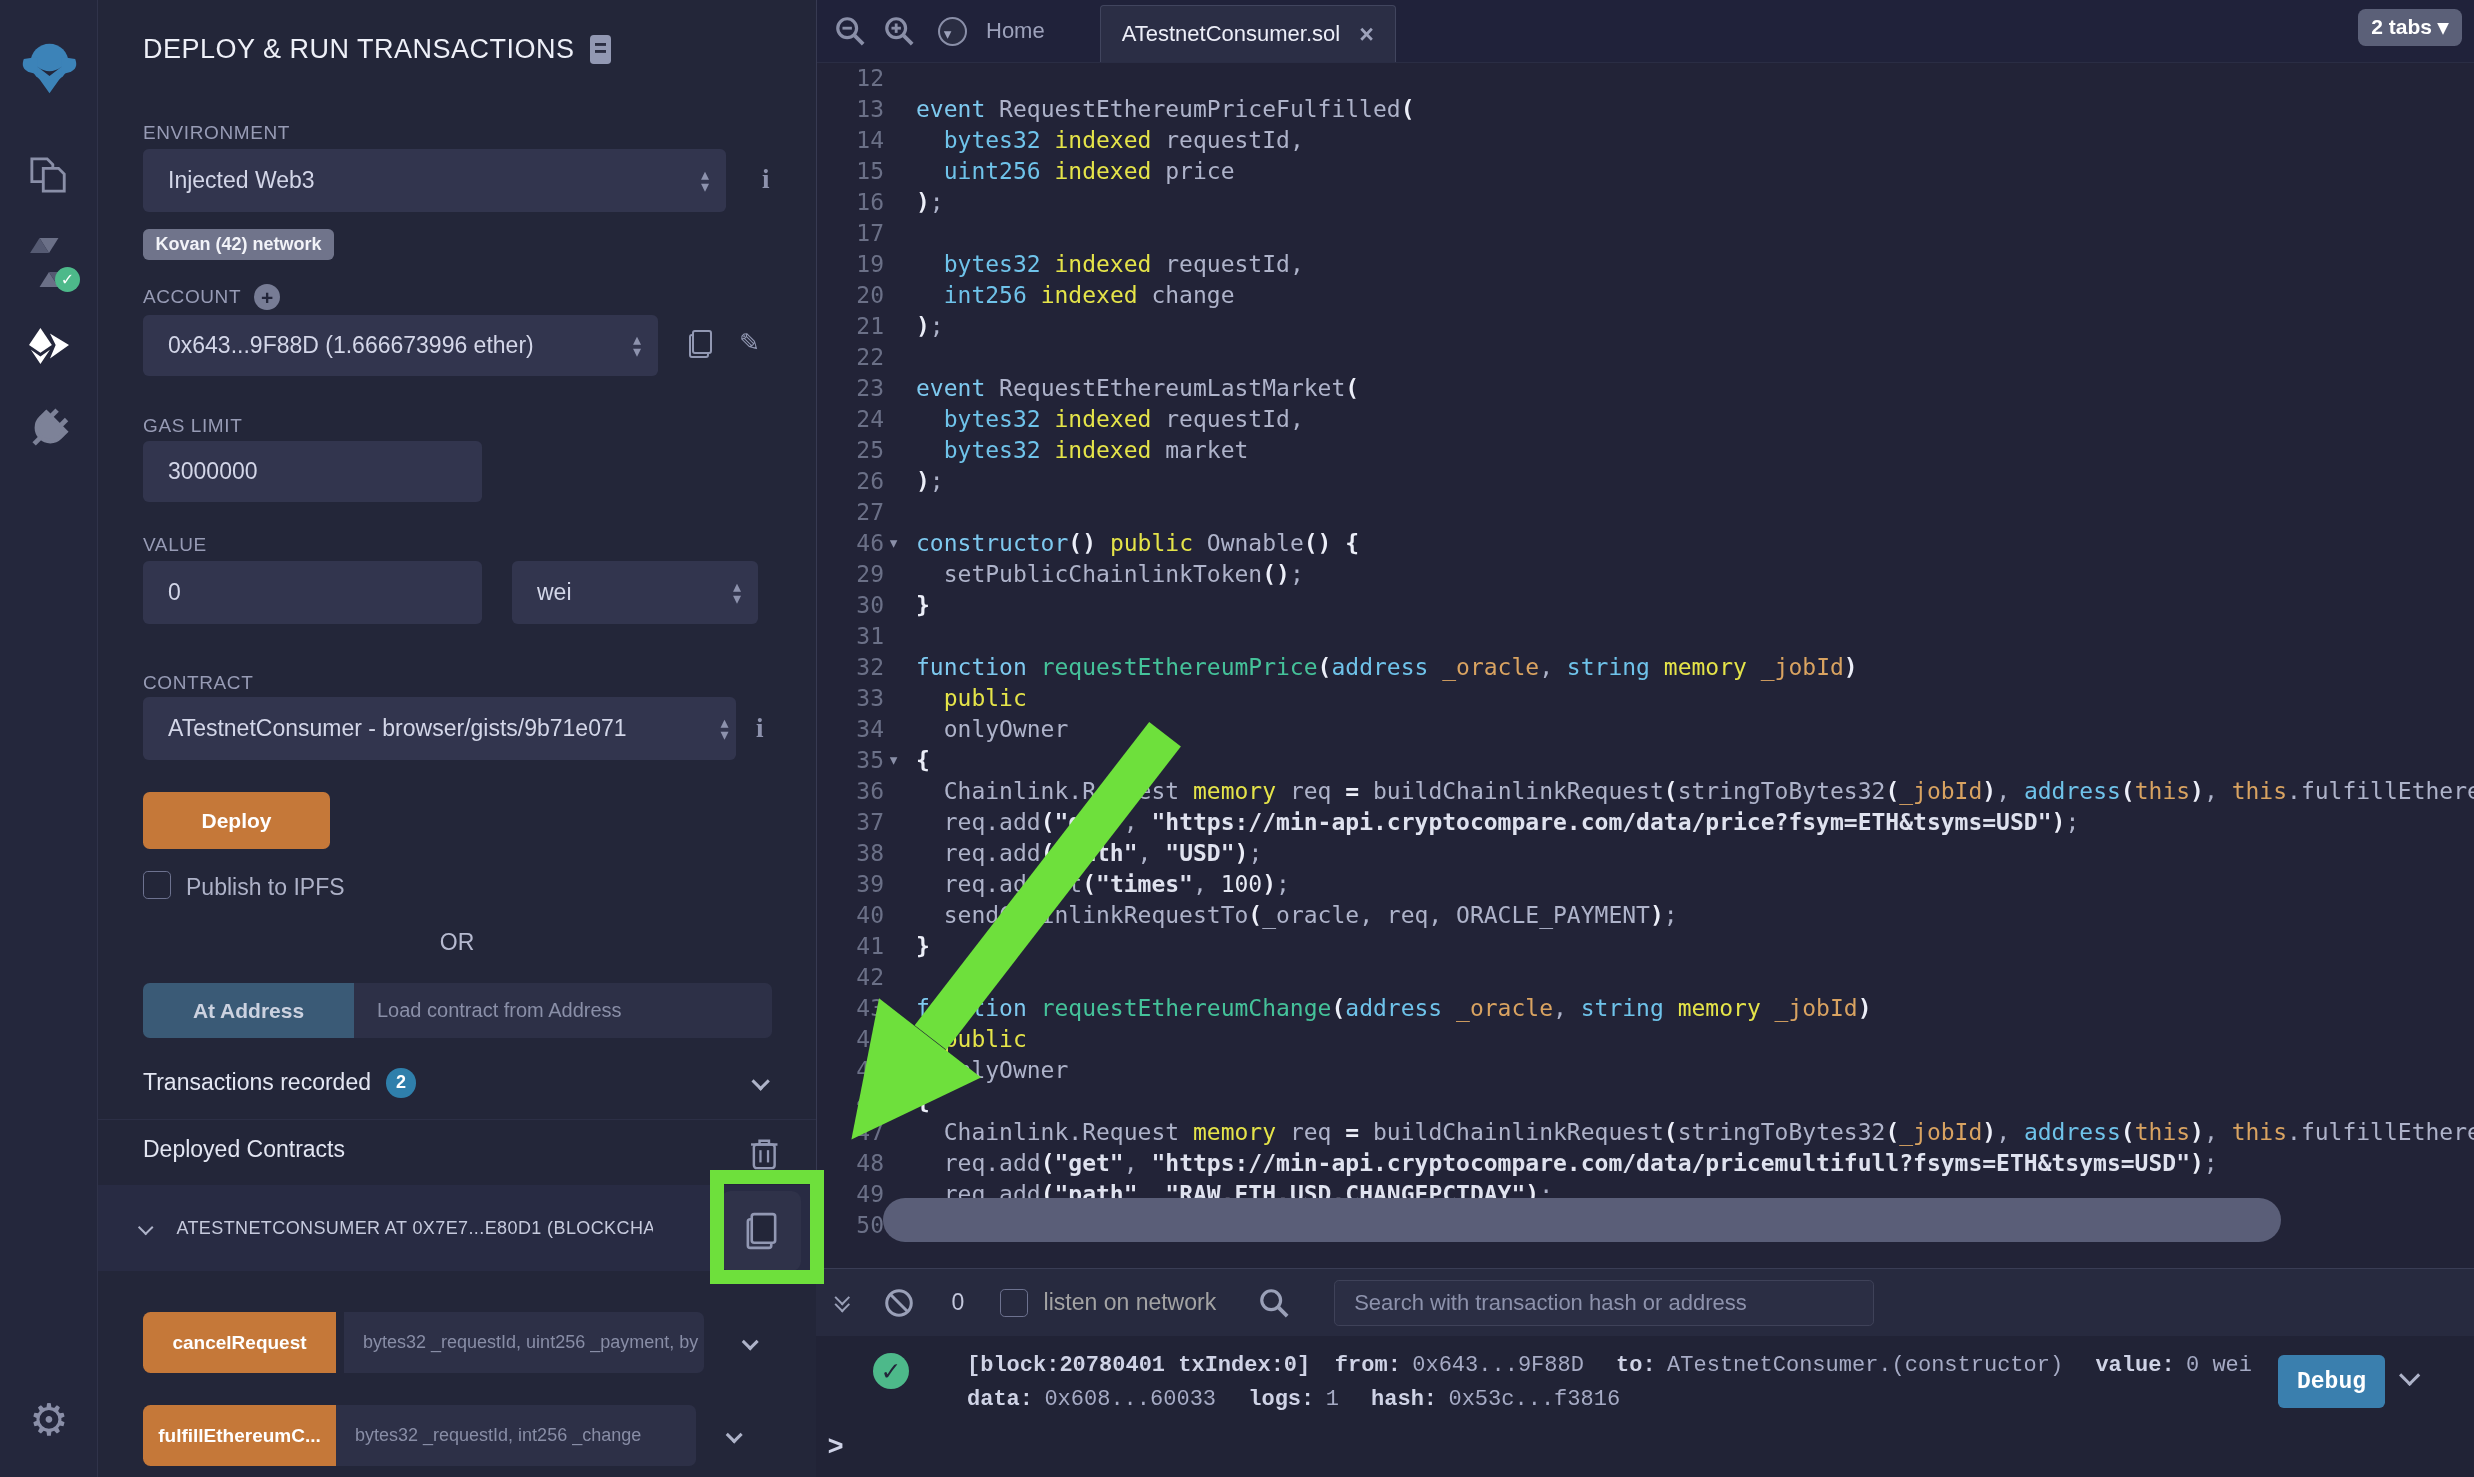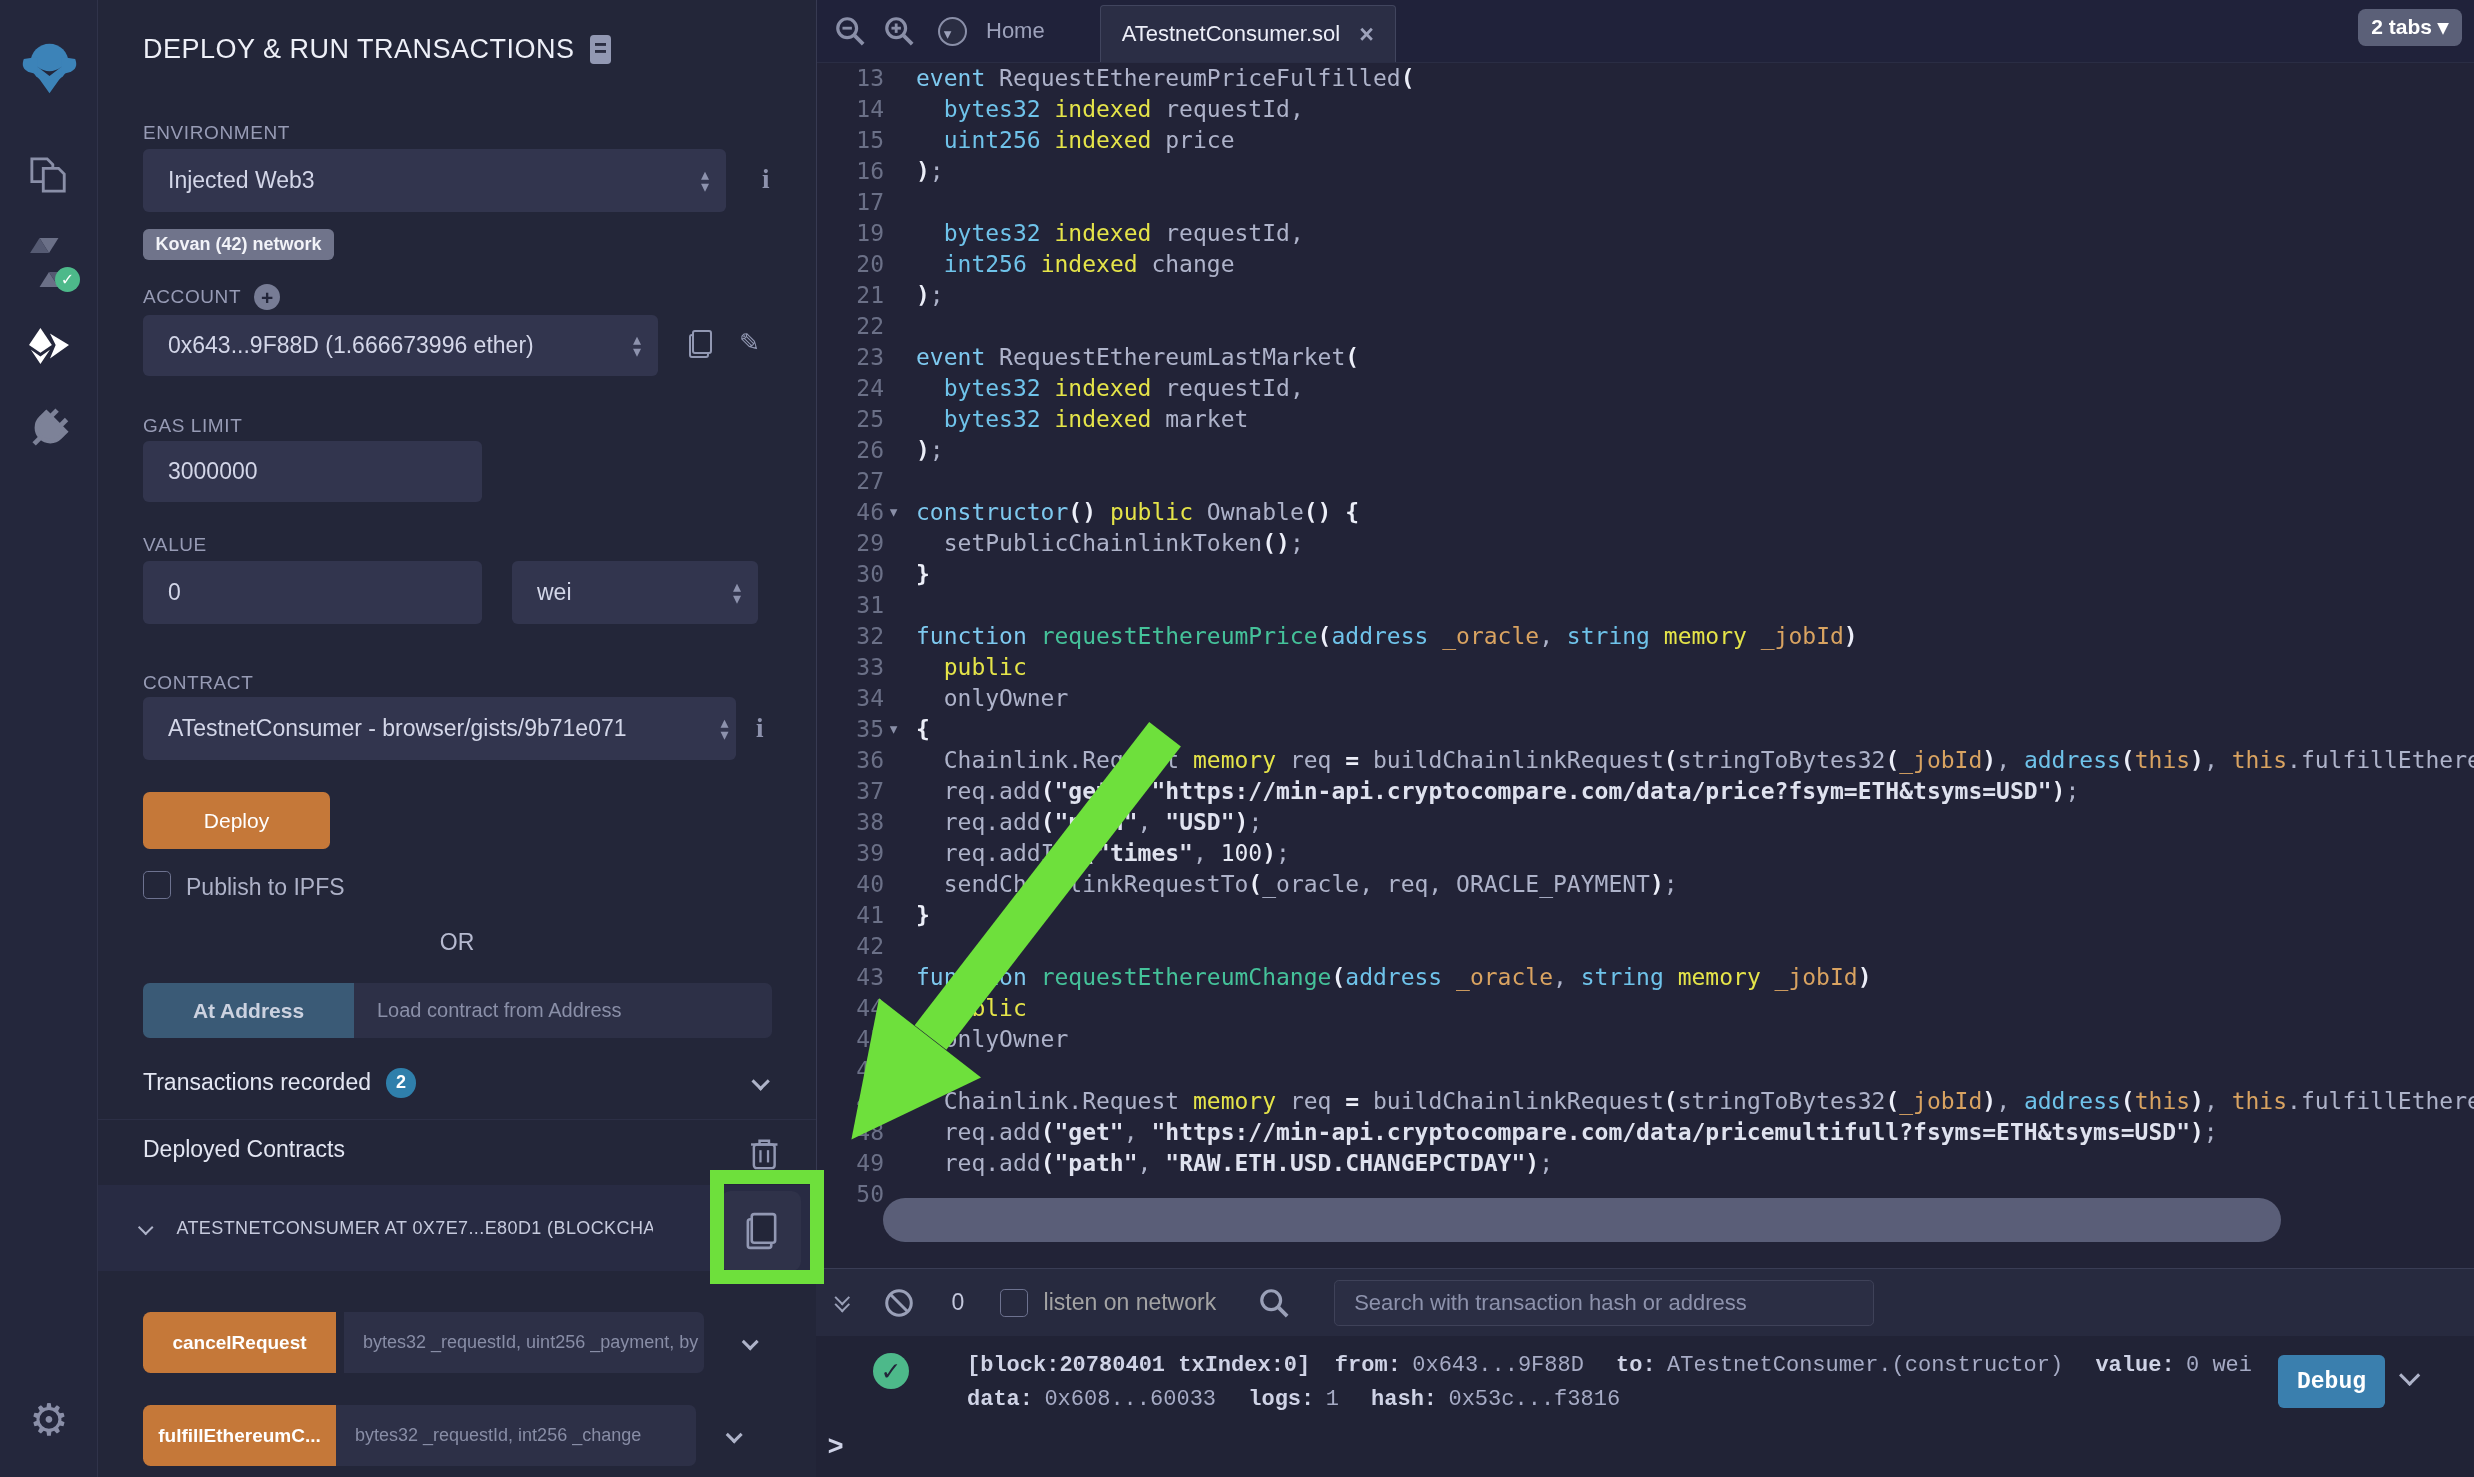--- a/index.html
+++ b/index.html
@@ -22,21 +22,21 @@
   .doc-ic { display:inline-block; width:21px; height:29px; margin-left:15.3px; border-radius:3.8px; background:#9298b3;
             background-image:linear-gradient(#2a2d42,#2a2d42),linear-gradient(#2a2d42,#2a2d42);
             background-size:11.4px 2.9px,11.4px 2.9px; background-position:4.8px 7.6px,4.8px 15.3px; background-repeat:no-repeat; }
   #kovan-badge { position:absolute; left:45px; top:229px; background:#70748b; color:#f2f3f8; font-weight:bold; font-size:18px; padding:4.8px 12.4px; border-radius:5.7px; }
   .plus-ic { display:inline-flex; width:26px; height:26px; margin-left:13.3px; border-radius:50%; background:#777c95; color:#23263a; font-size:21px; font-weight:bold; align-items:center; justify-content:center; line-height:1; }
   .ic-copy { position:relative; display:inline-block; width:23px; height:28px; }
   .ic-copy:before, .ic-copy:after { content:""; position:absolute; width:16px; height:20px; border:2.4px solid #9298b3; border-radius:2.9px; background:transparent; }
   .ic-copy:before { left:0; bottom:0; }
   .ic-copy:after { right:0; top:0; background:#232639; }
   .pencil-ic { font-size:25px; color:#9298b3; font-family:"DejaVu Sans", sans-serif; }
-  #deploy-btn { position:absolute; left:45px; top:792px; width:187px; height:57px; background:#c57839; border:none; border-radius:6.7px; color:#fff; font-weight:normal; font-size:21px; font-family:"Liberation Sans", sans-serif; }
+  #deploy-btn { position:absolute; left:45px; top:792px; width:187px; height:57px; background:#c57839; border:none; border-radius:6.7px; color:#fff; font-weight:bold; font-size:21px; font-family:"Liberation Sans", sans-serif; }
   .checkbox { position:absolute; width:28px; height:28px; border:1.9px solid #6d7290; border-radius:4.8px; background:transparent; }
   #or-label { position:absolute; left:0; width:718px; top:929px; text-align:center; font-size:23px; color:#b6bad0; }
   #ataddr-row { position:absolute; left:45px; top:983px; width:629px; height:55px; display:flex; }
   #ataddr-btn { width:211px; background:#3a5a76; border:none; border-radius:6.7px 0 0 6.7px; color:#ccd2e0; font-weight:bold; font-size:21px; font-family:"Liberation Sans", sans-serif; }
   #ataddr-input { flex:1; background:#2d3047; border:none; border-radius:0 6.7px 6.7px 0; color:#c8cbdf; font-size:20px; padding-left:23px; font-family:"Liberation Sans", sans-serif; }
   #ataddr-input::placeholder { color:#8a8fa8; }
   .chev { display:inline-block; width:13.3px; height:13.3px; border-right:3.3px solid #aeb3c9; border-bottom:3.3px solid #aeb3c9; transform:rotate(45deg); }
   #tx-row { position:absolute; left:45px; top:1068px; width:629px; display:flex; align-items:center; }
   #tx-label { font-size:23px; color:#e3e6f2; }
   #tx-badge { margin-left:15.3px; width:29.6px; height:29.6px; border-radius:50%; background:#2f7fab; color:#fff; font-size:18px; font-weight:bold; display:flex; align-items:center; justify-content:center; }
@@ -265,20 +265,21 @@
     </svg>
     <span id="globe-ic"></span>
     <span id="tab-home">Home</span>
     <div id="tab-active">
       <span class="t-label">ATestnetConsumer.sol</span>
       <span class="t-close">×</span>
     </div>
     <button id="tabs-count-btn">2 tabs ▾</button>
   </div>
   <div id="code">
+      <div class="cl"><span class="gut">12</span><span class="fold"></span><span class="ct"></span></div>
       <div class="cl"><span class="gut">13</span><span class="fold"></span><span class="ct"><span class="tk-k">event </span><span class="tk-d">RequestEthereumPriceFulfilled</span><span class="tk-p">(</span></span></div>
       <div class="cl"><span class="gut">14</span><span class="fold"></span><span class="ct"><span class="tk-d">  </span><span class="tk-t">bytes32 </span><span class="tk-m">indexed </span><span class="tk-d">requestId,</span></span></div>
       <div class="cl"><span class="gut">15</span><span class="fold"></span><span class="ct"><span class="tk-d">  </span><span class="tk-t">uint256 </span><span class="tk-m">indexed </span><span class="tk-d">price</span></span></div>
       <div class="cl"><span class="gut">16</span><span class="fold"></span><span class="ct"><span class="tk-p">)</span><span class="tk-d">;</span></span></div>
       <div class="cl"><span class="gut">17</span><span class="fold"></span><span class="ct"></span></div>
       <div class="cl"><span class="gut">19</span><span class="fold"></span><span class="ct"><span class="tk-d">  </span><span class="tk-t">bytes32 </span><span class="tk-m">indexed </span><span class="tk-d">requestId,</span></span></div>
       <div class="cl"><span class="gut">20</span><span class="fold"></span><span class="ct"><span class="tk-d">  </span><span class="tk-t">int256 </span><span class="tk-m">indexed </span><span class="tk-d">change</span></span></div>
       <div class="cl"><span class="gut">21</span><span class="fold"></span><span class="ct"><span class="tk-p">)</span><span class="tk-d">;</span></span></div>
       <div class="cl"><span class="gut">22</span><span class="fold"></span><span class="ct"></span></div>
       <div class="cl"><span class="gut">23</span><span class="fold"></span><span class="ct"><span class="tk-k">event </span><span class="tk-d">RequestEthereumLastMarket</span><span class="tk-p">(</span></span></div>

